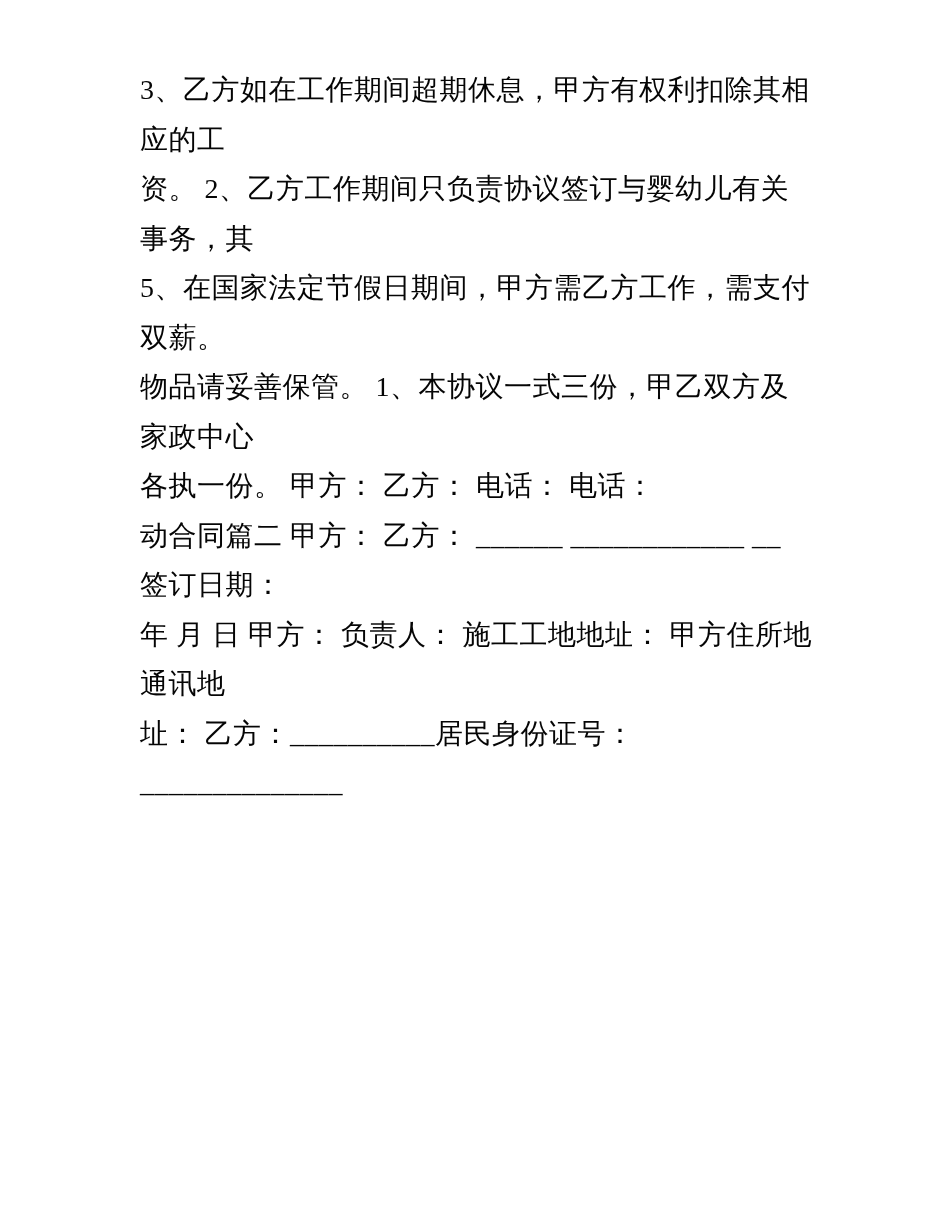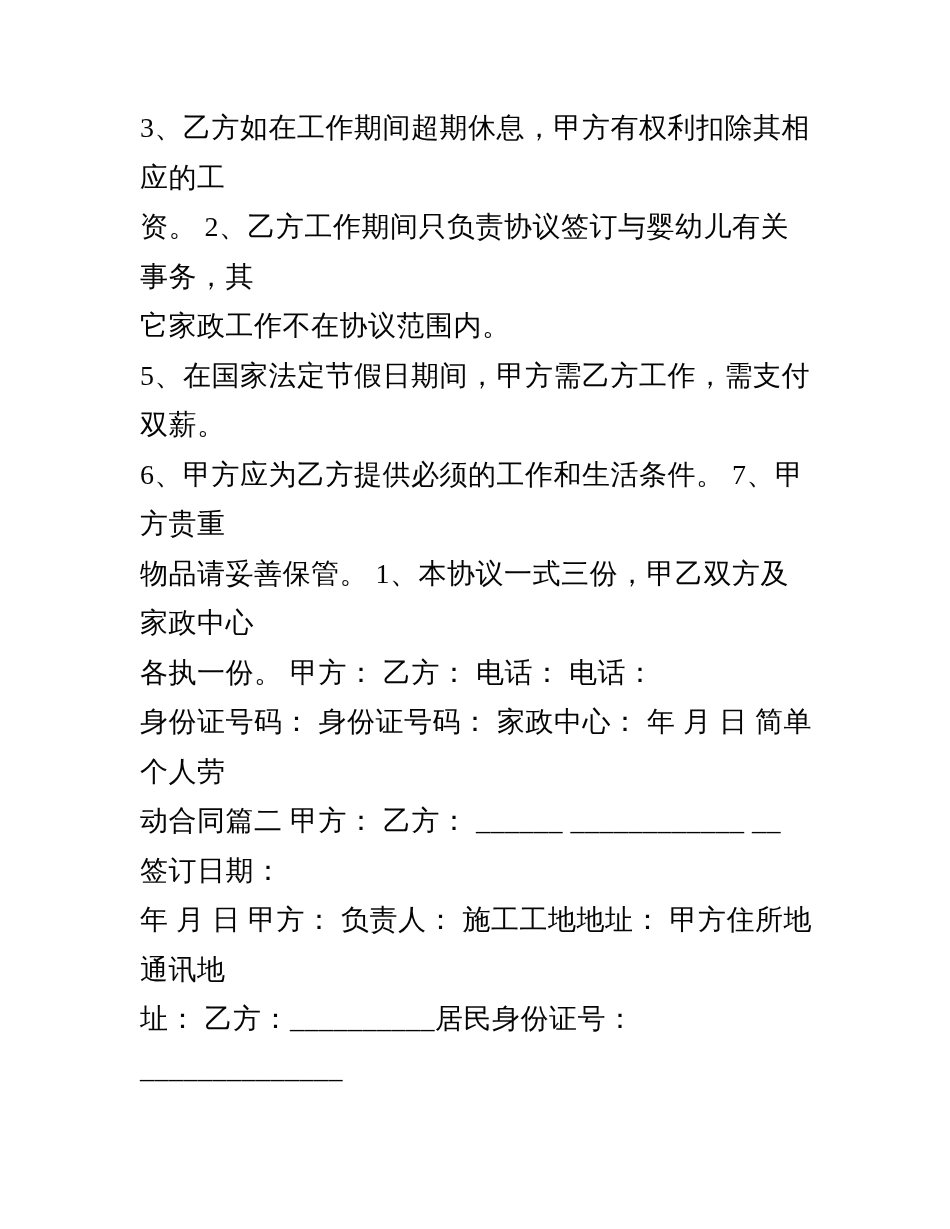--- a/index.html
+++ b/index.html
@@ -6,43 +6,40 @@
     margin: 0;
     padding: 0;
     background: #ffffff;
   }
   .page {
     position: relative;
     width: 950px;
     height: 1229px;
     background: #ffffff;
     box-sizing: border-box;
-    padding: 103px 138px 0 140px;
+    padding: 65px 138px 0 140px;
     overflow: hidden;
     font-family: "Liberation Serif", "DejaVu Serif", serif;
     color: #050505;
   }
   .doc-line {
     margin: 0;
     font-size: 28px;
     line-height: 49.5px;
     white-space: pre-wrap;
     letter-spacing: 0.5px;
     text-align: left;
   }
 </style>
 </head>
 <body>
 
 <div class="page">
   <p class="doc-line">3、乙方如在工作期间超期休息，甲方有权利扣除其相应的工</p>
   <p class="doc-line">资。 2、乙方工作期间只负责协议签订与婴幼儿有关事务，其</p>
-  <p class="doc-line">它家政工作不在协议范围内。</p>
   <p class="doc-line">5、在国家法定节假日期间，甲方需乙方工作，需支付双薪。</p>
-  <p class="doc-line">6、甲方应为乙方提供必须的工作和生活条件。 7、甲方贵重</p>
   <p class="doc-line">物品请妥善保管。 1、本协议一式三份，甲乙双方及家政中心</p>
   <p class="doc-line">各执一份。 甲方： 乙方： 电话： 电话：</p>
-  <p class="doc-line">身份证号码： 身份证号码： 家政中心： 年 月 日 简单个人劳</p>
   <p class="doc-line">动合同篇二 甲方： 乙方： ______ ____________ __ 签订日期：</p>
   <p class="doc-line">年 月 日 甲方： 负责人： 施工工地地址： 甲方住所地通讯地</p>
   <p class="doc-line">址： 乙方：__________居民身份证号：______________</p>
 
 </div>
 
 </body></html>

